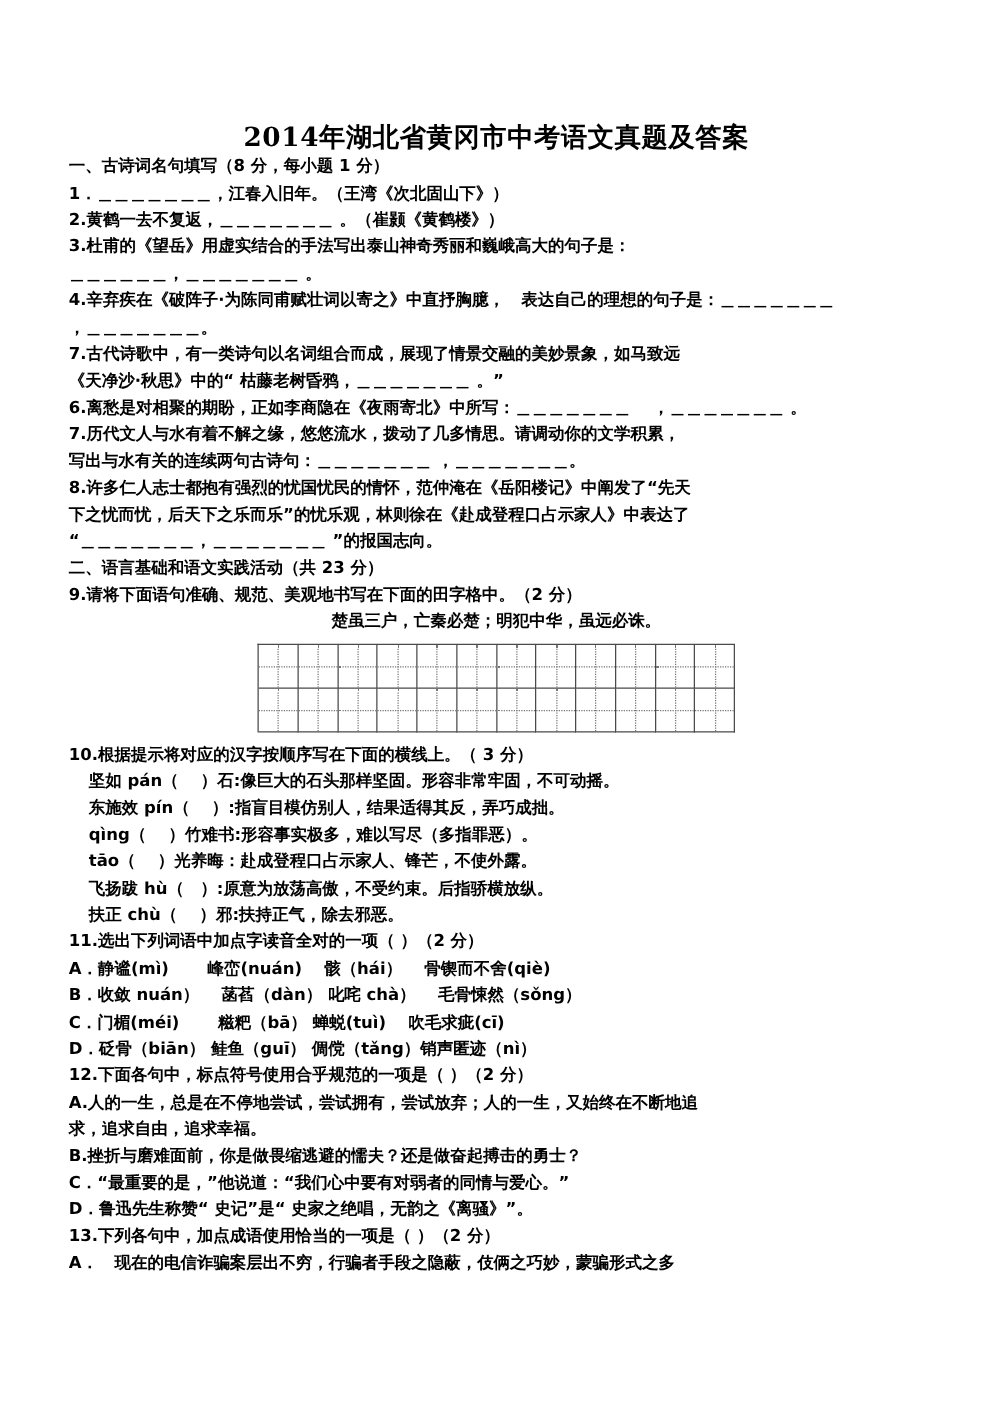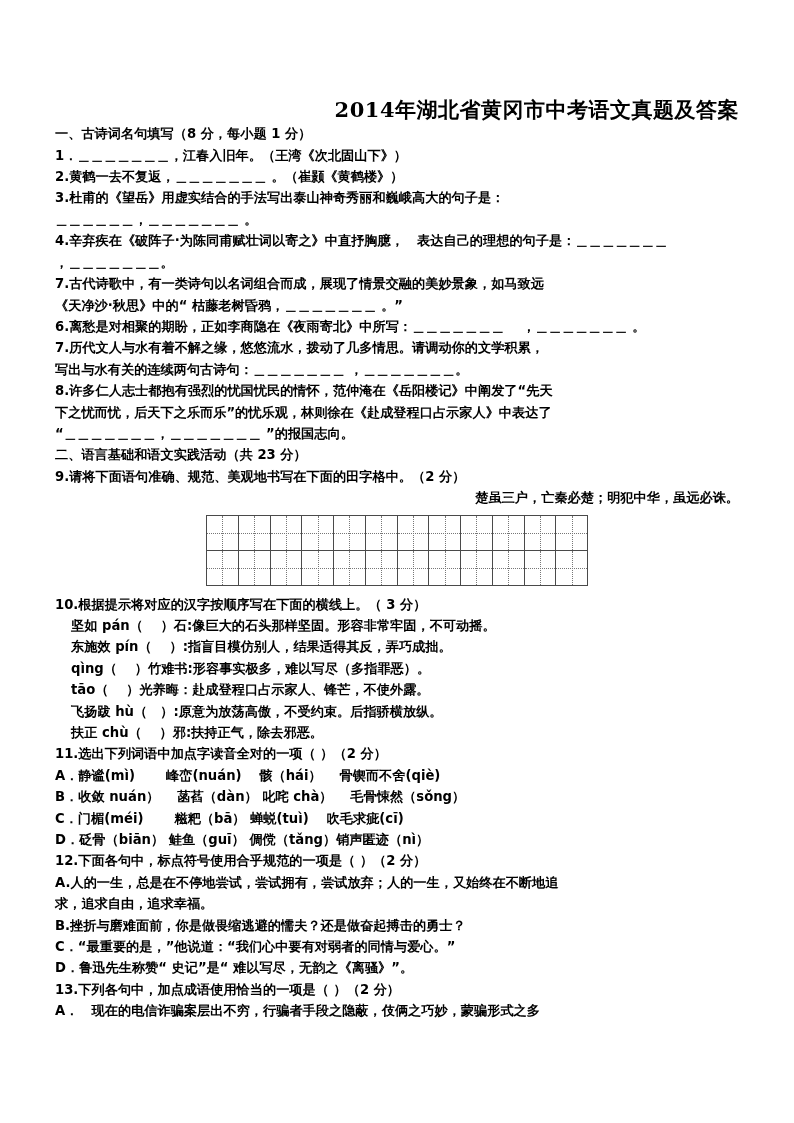--- a/index.html
+++ b/index.html
@@ -16,40 +16,40 @@
     position: relative;
   }
   .page {
     position: relative;
     width: 794px;
     height: 1123px;
     box-sizing: border-box;
     padding: 0 55px;
   }
   .doc-title {
-    text-align: right;
+    text-align: center;
     font-size: 21px;
     font-weight: bold;
     letter-spacing: 0.5px;
     margin: 0;
     padding-top: 97px;
     line-height: 1.25;
     font-family: "DejaVu Serif", "Liberation Serif", serif;
   }
   .body-text {
     font-size: 13.2px;
     line-height: 21.4px;
     font-weight: bold;
   }
   .ln {
     white-space: pre-wrap;
     word-break: break-all;
   }
   .ln.pad1 { padding-left: 16px; }
-  .ln.center { text-align: right; }
+  .ln.center { text-align: center; }
   .sect-head { }
 
   
   .tzg-wrap {
     margin: 6px 0 8px 0;
     display: flex;
     justify-content: center;
   }
   .tzg {
     border: 1px solid #4a4a4a;
@@ -154,19 +154,19 @@
     <div class="ln opt-row">A．静谧(mì)　　 峰峦(nuán)　 骸（hái）　 骨锲而不舍(qiè)</div>
     <div class="ln opt-row">B．收敛 nuán）　 菡萏（dàn） 叱咤 chà）　 毛骨悚然（sǒng）</div>
     <div class="ln opt-row">C．门楣(méi)　　 糍粑（bā） 蝉蜕(tuì)　 吹毛求疵(cī)</div>
     <div class="ln opt-row">D．砭骨（biān） 鲑鱼（guī） 倜傥（tǎng）销声匿迹（nì）</div>
 
     <div class="ln">12.下面各句中，标点符号使用合乎规范的一项是（ ）（2 分）</div>
     <div class="ln">A.人的一生，总是在不停地尝试，尝试拥有，尝试放弃；人的一生，又始终在不断地追</div>
     <div class="ln">求，追求自由，追求幸福。</div>
     <div class="ln">B.挫折与磨难面前，你是做畏缩逃避的懦夫？还是做奋起搏击的勇士？</div>
     <div class="ln">C．“最重要的是，”他说道：“我们心中要有对弱者的同情与爱心。”</div>
-    <div class="ln">D．鲁迅先生称赞“ 史记”是“ 难以写尽，无韵之《离骚》”。</div>
+    <div class="ln">D．鲁迅先生称赞“ 史记”是“ 史家之绝唱，无韵之《离骚》”。</div>
 
     <div class="ln">13.下列各句中，加点成语使用恰当的一项是（ ）（2 分）</div>
     <div class="ln">A．　现在的电信诈骗案层出不穷，行骗者手段之隐蔽，伎俩之巧妙，蒙骗形式之多</div>
 
   </div>
 </div>
 
 </body></html>

